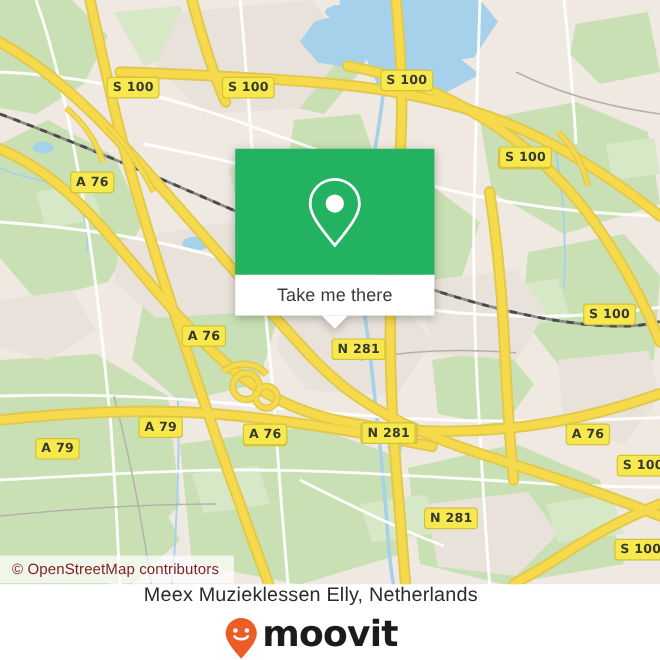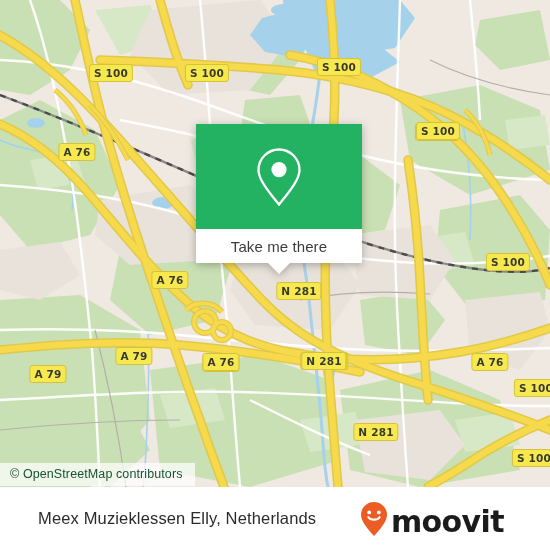--- a/index.html
+++ b/index.html
@@ -39,21 +39,21 @@
     transform:translate(-50%,-50%);
     text-shadow:0 0 1px rgba(255,255,255,.4);
   }
 
   
   #attribution {
     position:absolute; left:0; top:463px;
     background:rgba(255,255,255,0.72);
     padding:4px 12px 5px 10px;
     font-size:12.5px;
-    color:#14532d;
+    color:#7f1d1d;
     font-family:"Liberation Sans", sans-serif;
     letter-spacing:0.1px;
   }
 
   
   #popup {
     position:absolute; left:196px; top:124px;
     width:166px;
     filter:drop-shadow(0 2px 4px rgba(0,0,0,0.28));
   }
@@ -82,31 +82,32 @@
     border-top:11px solid #ffffff;
   }
 
   
   #footer {
     position:absolute; left:0; top:487px; width:550px; height:63px;
     background:#ffffff;
     overflow:hidden;
   }
   #footer-inner {
-    position:absolute; left:16px; top:0; width:506px; height:63px;
+    position:absolute; left:4px; top:0; width:506px; height:63px;
     display:flex; align-items:center; justify-content:space-between;
     padding:0 18px 0 22px;
+    flex-direction:column;
   }
   #place-title {
     font-size:16.5px; color:#2b2b2b;
     font-family:"Liberation Sans", sans-serif;
     letter-spacing:0.15px;
     white-space:nowrap;
   }
-  #brand { display:flex; align-items:flex-end; gap:2px; }
+  #brand { display:flex; align-items:flex-start; gap:2px; }
   #brand-word {
     font-family:"DejaVu Sans", sans-serif;
     font-size:30px; font-weight:bold; color:#1b1b1b;
     letter-spacing:-0.6px;
     line-height:1;
   }
 </style>
 </head>
 <body>
 

